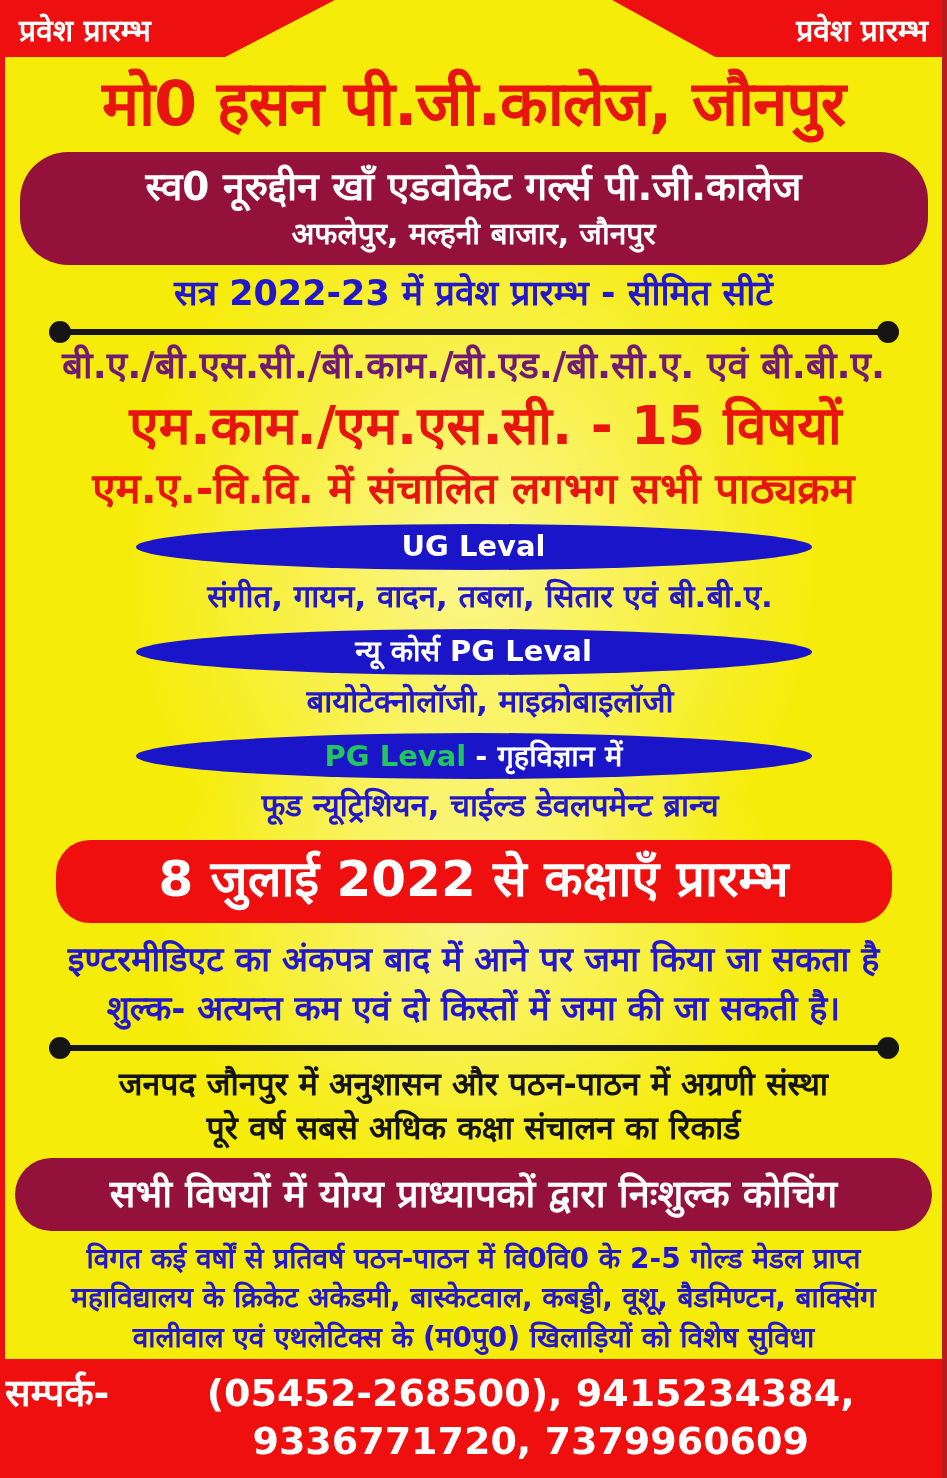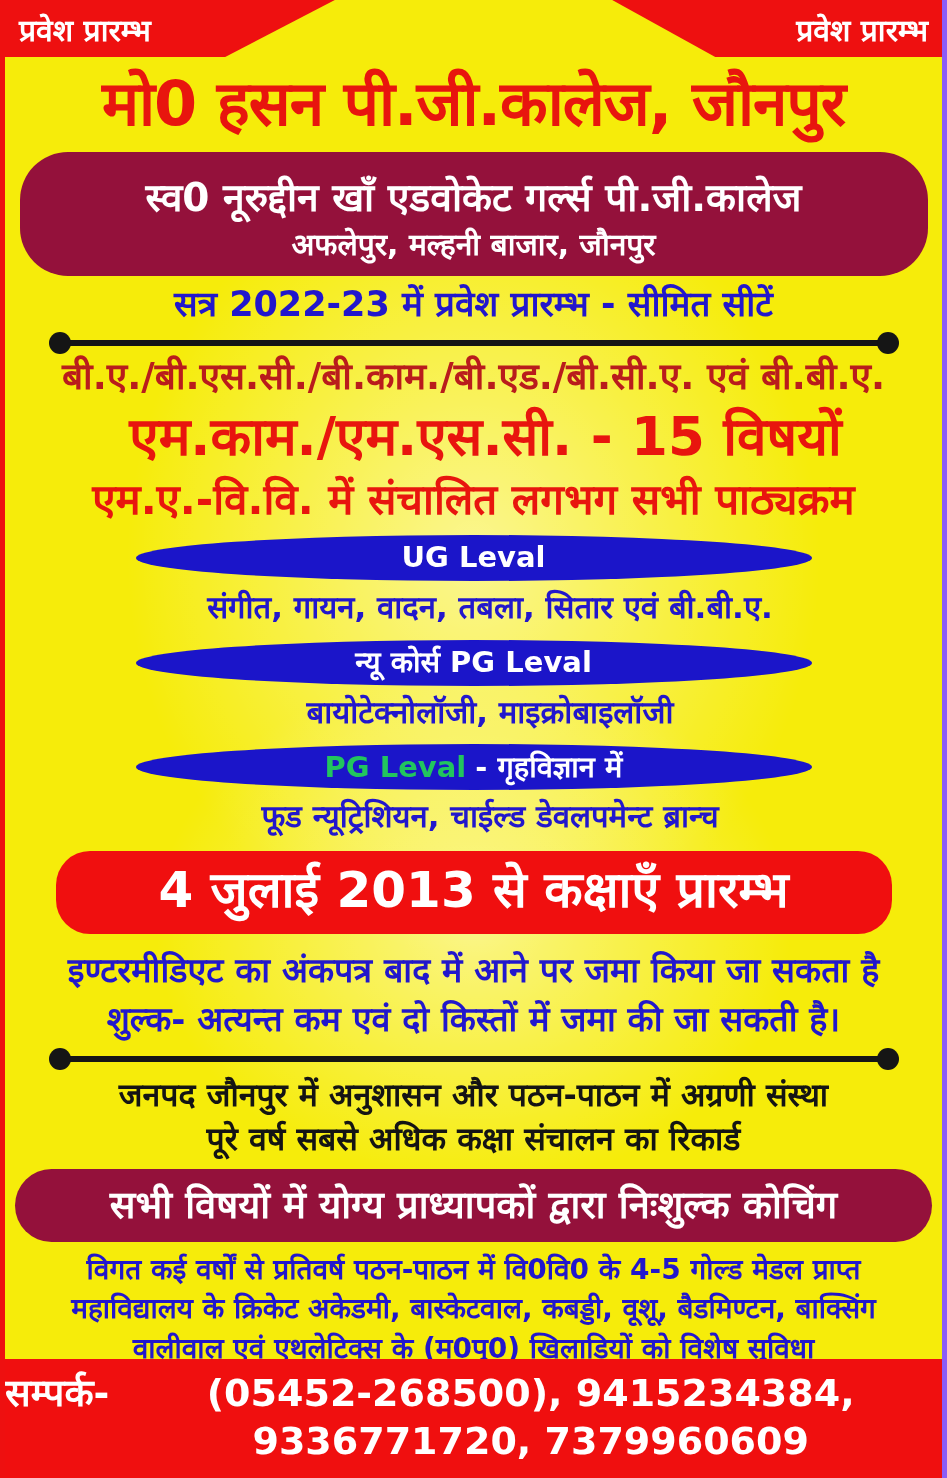--- a/index.html
+++ b/index.html
@@ -2,21 +2,21 @@
 <html><head>
 <meta charset="utf-8">
 <style>
   html,body{margin:0;padding:0;background:#ddd;}
   *{box-sizing:border-box;}
   .poster{
     position:relative;
     width:947px;height:1478px;margin:0 auto;
     background:#f6ec0a;
     border-left:5px solid #ee1010;
-    border-right:5px solid #8b5cf6;
+    border-right:5px solid #b91c1c;
     overflow:hidden;
     display:flex;flex-direction:column;
     font-family:"DejaVu Sans","Liberation Sans",sans-serif;
   }
   
   .poster::before{
     content:"";position:absolute;top:160px;bottom:80px;left:6%;right:6%;
     background:radial-gradient(ellipse 60% 46% at 50% 32%,rgba(255,255,255,.55),rgba(255,255,255,0) 70%),
                radial-gradient(ellipse 55% 30% at 50% 62%,rgba(255,255,255,.5),rgba(255,255,255,0) 70%);
     pointer-events:none;z-index:0;
@@ -32,34 +32,34 @@
   .corner.left{left:14px;}
   .corner.right{right:14px;}
 
   .title{
     margin:4px 0 0;color:#e8150e;font-weight:800;font-size:62px;
     text-align:center;line-height:1.4;white-space:nowrap;letter-spacing:-1px;
   }
 
   .maroon-box{
     background:#94113b;color:#fff;border-radius:48px;width:908px;
-    margin:4px auto 0;text-align:center;padding:21px 6px 12px;
+    margin:4px auto 0;text-align:center;padding:10px 6px 12px;
   }
   .college-line1{font-size:39px;font-weight:bold;line-height:1.3;}
   .college-line2{font-size:30px;font-weight:bold;line-height:1.3;margin-top:2px;}
 
   .session{color:#2217cc;font-size:35px;font-weight:bold;text-align:center;margin-top:6px;line-height:1.3;}
 
   .separator{width:838px;height:6px;background:#151515;margin:12px auto 8px;position:relative;border-radius:3px;}
   .separator::before,.separator::after{content:"";position:absolute;top:50%;width:22px;height:22px;
     background:#151515;border-radius:50%;transform:translateY(-50%);}
   .separator::before{left:-6px;}
   .separator::after{right:-6px;}
 
-  .ug-line{color:#b91c1c;font-weight:bold;font-size:37px;text-align:center;white-space:nowrap;line-height:1.25;}
+  .ug-line{color:#701a75;font-weight:bold;font-size:37px;text-align:center;white-space:nowrap;line-height:1.25;}
   .pg-line{color:#e8150e;font-weight:bold;font-size:53px;text-align:center;margin-top:4px;line-height:1.25;padding-left:24px;}
   .ma-line{color:#e8150e;font-weight:bold;font-size:42px;text-align:center;margin-top:4px;line-height:1.25;}
 
   .badge{width:676px;height:46px;margin:8px auto 0;background:#1b15c9;border-radius:50%;
     color:#fff;font-weight:bold;font-size:29px;display:flex;align-items:center;justify-content:center;gap:9px;line-height:1;}
   .lvl3 .badge .main{color:#22c55e;}
   .detail{color:#2217cc;font-weight:bold;font-size:31px;text-align:center;margin:7px 0 5px;line-height:1.25;padding-left:33px;}
 
   .start-box{background:#f00f0f;width:836px;margin:10px auto 0;border-radius:34px;
     color:#fff;font-weight:bold;font-size:50px;text-align:center;padding:8px 0 12px;line-height:1.25;}
@@ -120,38 +120,38 @@
   </section>
 
   <section class="lvl3">
     <div class="badge">
       <span class="main">PG Leval</span>
       <span class="suffix">- गृहविज्ञान में</span>
     </div>
     <div class="detail">फूड न्यूट्रिशियन, चाईल्ड डेवलपमेन्ट ब्रान्च</div>
   </section>
 
-  <div class="start-box">4 जुलाई 2013 से कक्षाएँ प्रारम्भ</div>
+  <div class="start-box">8 जुलाई 2022 से कक्षाएँ प्रारम्भ</div>
 
   <div class="fee">
     <div>इण्टरमीडिएट का अंकपत्र बाद में आने पर जमा किया जा सकता है</div>
     <div>शुल्क- अत्यन्त कम एवं दो किस्तों में जमा की जा सकती है।</div>
   </div>
 
   <div class="separator"></div>
 
   <div class="black-head">
     <div>जनपद जौनपुर में अनुशासन और पठन-पाठन में अग्रणी संस्था</div>
     <div>पूरे वर्ष सबसे अधिक कक्षा संचालन का रिकार्ड</div>
   </div>
 
   <div class="coaching">सभी विषयों में योग्य प्राध्यापकों द्वारा निःशुल्क कोचिंग</div>
 
   <div class="sports">
-    <div>विगत कई वर्षों से प्रतिवर्ष पठन-पाठन में वि0वि0 के 4-5 गोल्ड मेडल प्राप्त</div>
+    <div>विगत कई वर्षों से प्रतिवर्ष पठन-पाठन में वि0वि0 के 2-5 गोल्ड मेडल प्राप्त</div>
     <div>महाविद्यालय के क्रिकेट अकेडमी, बास्केटवाल, कबड्डी, वूशू, बैडमिण्टन, बाक्सिंग</div>
     <div>वालीवाल एवं एथलेटिक्स के (म0पु0) खिलाड़ियों को विशेष सुविधा</div>
   </div>
 
   <footer class="contact">
     <span>सम्पर्क-</span>
     <span>(05452-268500), 9415234384, 9336771720, 7379960609</span>
   </footer>
 
 </div>

